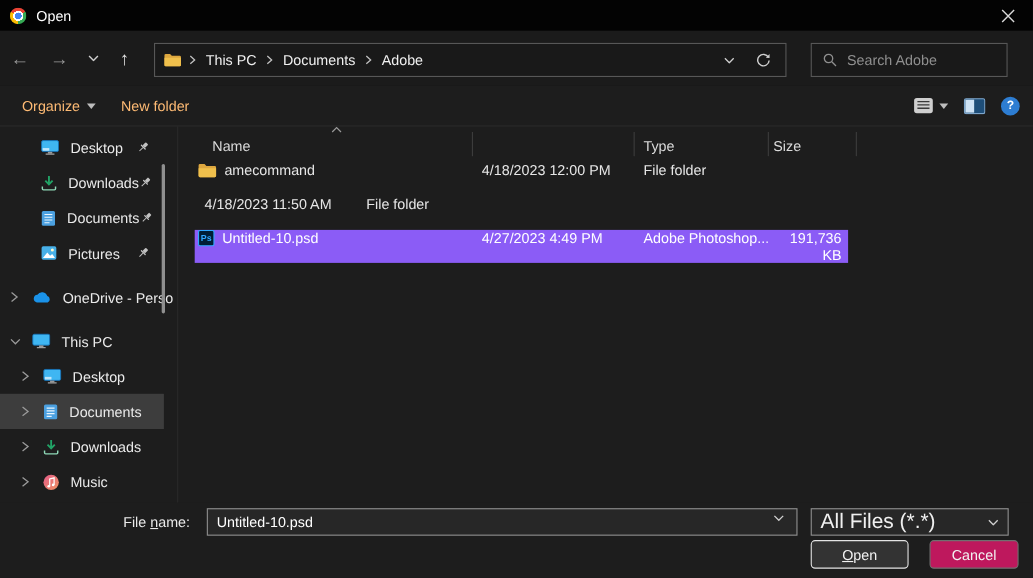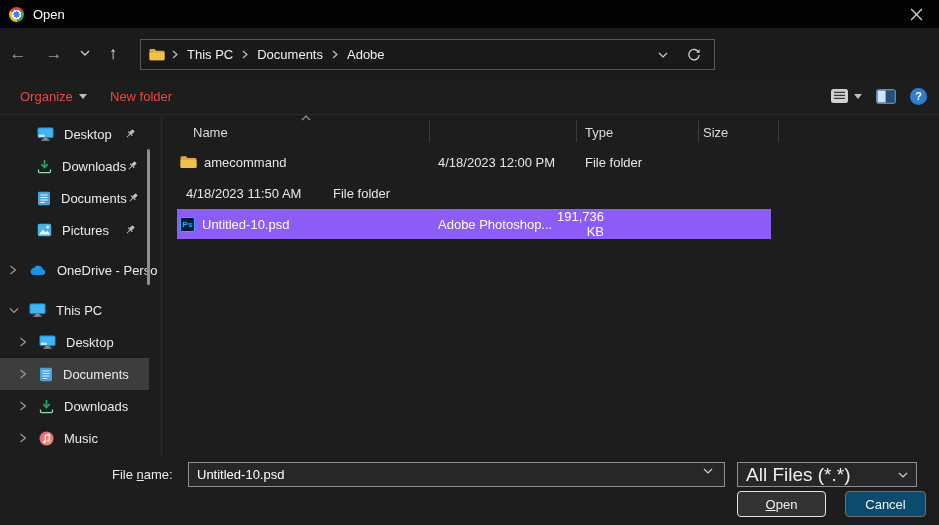--- a/index.html
+++ b/index.html
@@ -57,21 +57,21 @@
     border:1px solid #575757; background:#191919;
     display:flex; align-items:center; gap:9px; padding:0 10px;
   }
   .search-placeholder { color:#8f8f8f; font-size:13px; }
 
   
   .toolbar {
     position:absolute; left:0; top:78px; width:939px; height:37px;
     border-bottom:1px solid #2a2a2a; background:#1d1d1d;
   }
-  .tb-item { position:absolute; top:0; height:36px; display:flex; align-items:center; gap:6px; color:#ef4444; font-size:13px; }
+  .tb-item { position:absolute; top:0; height:36px; display:flex; align-items:center; gap:6px; color:#fdba74; font-size:13px; }
   .tb-organize { left:20px; }
   .tb-newfolder { left:110px; }
   .caret-down {
     width:0; height:0; border-left:4px solid transparent; border-right:4px solid transparent;
     border-top:5px solid #bdbdbd; display:inline-block;
   }
   .tb-right { position:absolute; right:12px; top:0; height:36px; display:flex; align-items:center; gap:14px; }
   .help-circle {
     width:17px; height:17px; border-radius:50%; background:#2d7dd2; color:#ffffff;
     display:flex; align-items:center; justify-content:center; font-size:11px; font-weight:bold;
@@ -104,25 +104,25 @@
   .list-header { position:relative; height:29px; margin-left:15px; width:601px; color:#dadada; font-size:13px; }
   .hcell { position:absolute; top:0; height:29px; display:flex; align-items:flex-end; padding-bottom:4px; }
   .h-name { left:16px; }
   .h-date { left:261px; }
   .h-type { left:408px;text-align:right; }
   .h-size { left:526px; }
   .hsep { position:absolute; top:5px; width:1px; height:22px; background:#3c3c3c; }
   .sort-caret { position:absolute; left:124px; top:0px; color:#9a9a9a; display:flex; }
 
   .rows { margin-left:15px; margin-top:3px; width:594px; }
-  .file-row { height:30px; margin-bottom:1px; display:flex; align-items:center; color:#e6e6e6; font-size:13px; }
+  .file-row { height:30px; margin-bottom:1px; display:flex; align-items:flex-start; color:#e6e6e6; font-size:13px; }
   .file-row .c-name { width:252px; display:flex; align-items:center; padding-left:3px; gap:7px; overflow:hidden; }
   .file-row .c-date { width:147px; padding-left:9px; }
   .file-row .c-type { width:122px; padding-left:9px; overflow:hidden; white-space:nowrap; }
-  .file-row .c-size { width:73px; text-align:right; padding-right:20px; }
+  .file-row .c-size { width:73px; text-align:right; padding-right:6px; }
   .row-sel { background:#8b5cf6; color:#ffffff; }
 
   .psd-badge {
     width:15px; height:15px; background:#001e36; border:1px solid #31a8ff; border-radius:2px;
     color:#31a8ff; font-size:8px; font-weight:bold; display:flex; align-items:center; justify-content:center;
     flex:0 0 auto;
   }
 
   
   .footer { position:absolute; left:0; top:457px; width:939px; height:68px; background:#1d1d1d;text-decoration:underline; }
@@ -139,21 +139,21 @@
     background:#272727; border:1px solid #8f8f8f; color:#f0f0f0; font-size:19px;
     display:flex; align-items:center; padding:0 8px;
   }
   .ft-select .chev { margin-left:auto; color:#cfcfcf; display:flex; }
   .btn {
     position:absolute; top:34px; height:26px; border-radius:4px; font-size:13px;
     display:flex; align-items:center; justify-content:center; color:#f2f2f2;
   }
   .btn-open { left:737px; width:89px; background:#333333; border:1px solid #e4e4e4; }
   .btn-open .ak { text-decoration:underline; }
-  .btn-cancel { left:845px; width:81px; background:#0c4a6e; border:1px solid #6f6f6f; }
+  .btn-cancel { left:845px; width:81px; background:#be185d; border:1px solid #6f6f6f; }
 
   svg { display:block; }
 </style>
 </head>
 <body>
 
 <div class="titlebar">
   <span class="chrome-logo"></span>
   <span class="title-text">Open</span>
   <div class="close-btn">
@@ -209,20 +209,27 @@
         </svg>
     </span>
     <span class="bar-icon-btn">
       <svg width="14" height="14" viewBox="0 0 14 14">
         <path d="M11.6 4.2 A5.2 5.2 0 1 0 12.2 7" stroke="currentColor" stroke-width="1.3" fill="none"></path>
         <path d="M12.6 1.2 L12.6 4.8 L9.2 4.4 Z" fill="currentColor"></path>
       </svg>
     </span>
   </div>
 
+  <div class="search-box">
+    <svg width="13" height="13" viewBox="0 0 13 13">
+      <circle cx="5.2" cy="5.2" r="3.8" stroke="#8f8f8f" stroke-width="1.2" fill="none"></circle>
+      <path d="M8.2 8.2 L12 12" stroke="#8f8f8f" stroke-width="1.2"></path>
+    </svg>
+    <span class="search-placeholder">Search Adobe</span>
+  </div>
 </div>
 
 <div class="toolbar">
   <div class="tb-item tb-organize">
     <span>Organize</span>
     <span class="caret-down"></span>
   </div>
   <div class="tb-item tb-newfolder">
     <span>New folder</span>
   </div>
@@ -448,20 +455,21 @@
       <div class="c-date">4/18/2023 11:50 AM</div>
       <div class="c-type">File folder</div>
       <div class="c-size"></div>
     </div>
 
     <div class="file-row row-sel">
       <div class="c-name">
         <span class="psd-badge">Ps</span>
         <span>Untitled-10.psd</span>
       </div>
+      <div class="c-date">4/27/2023 4:49 PM</div>
       <div class="c-type">Adobe Photoshop...</div>
       <div class="c-size">191,736 KB</div>
     </div>
   </div>
 </div>
 
 <div class="footer">
   <label class="fn-label"><span>File </span><span class="ak">n</span><span>ame:</span></label>
 
   <input class="fn-input" type="text" value="Untitled-10.psd" style="">

